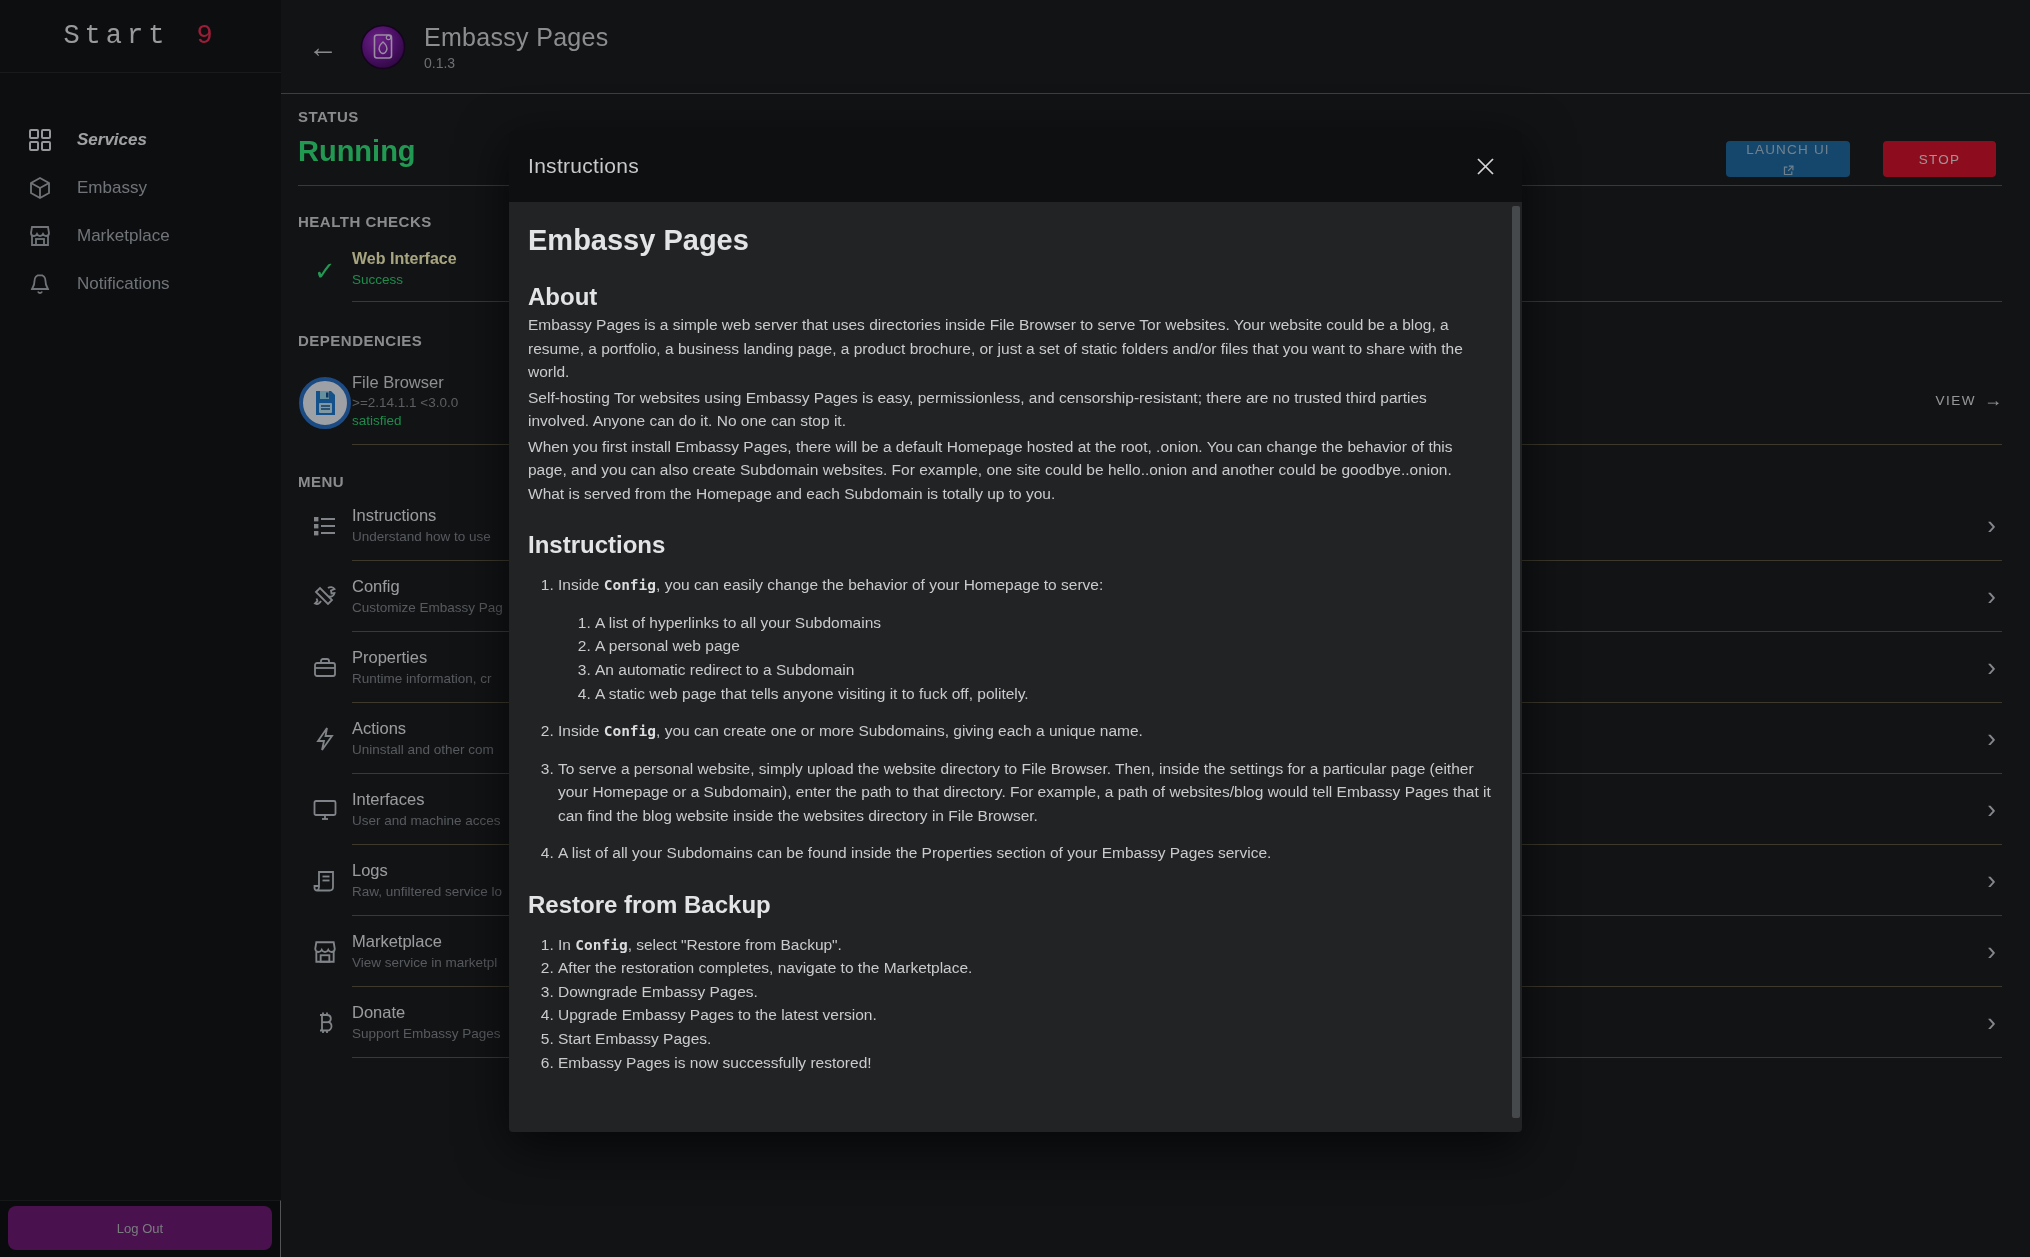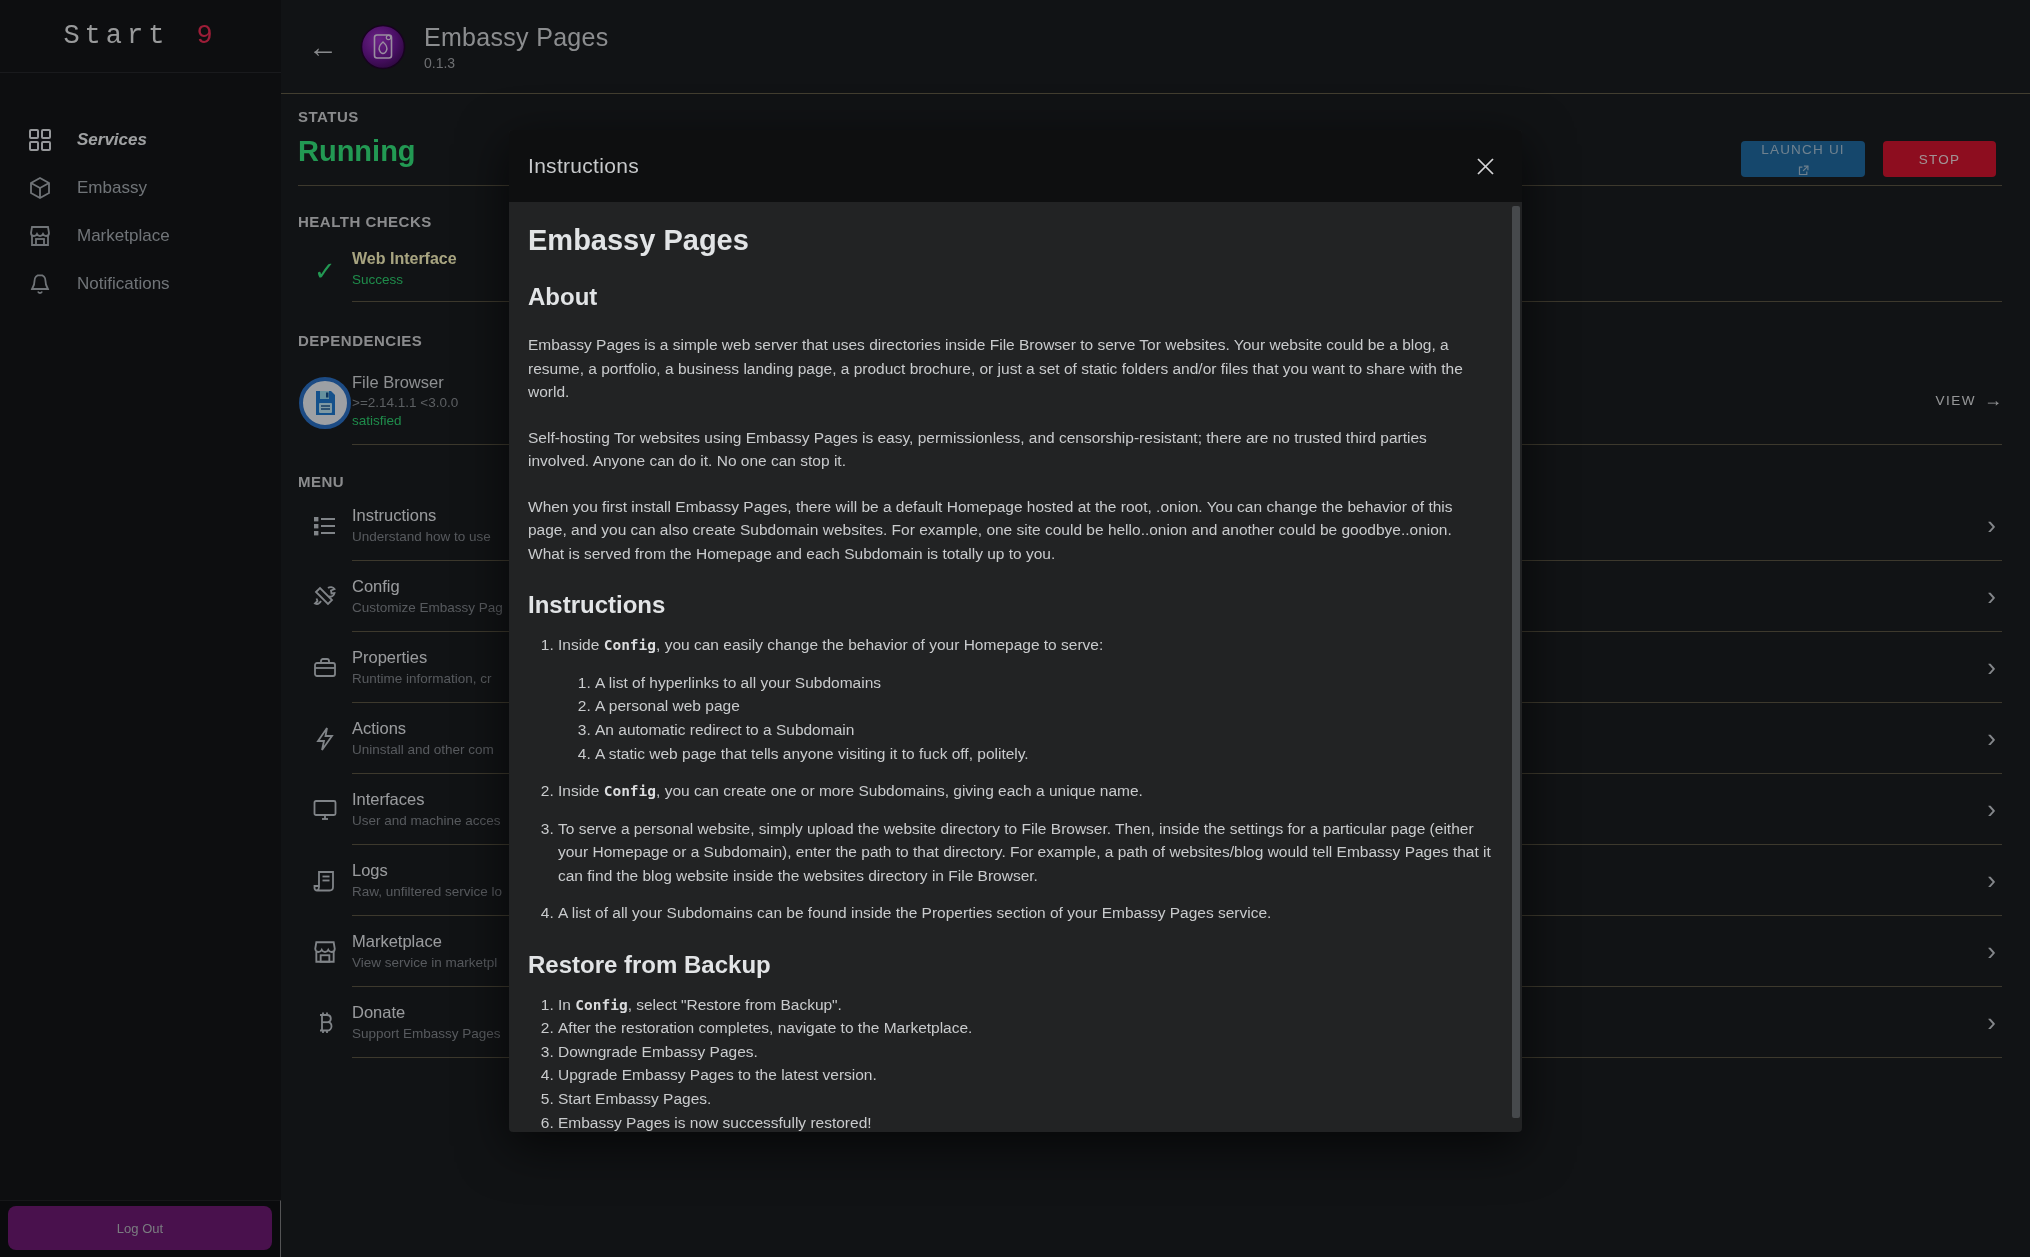--- a/index.html
+++ b/index.html
@@ -55,33 +55,33 @@
   .menu-row .lead{width:54px;flex:0 0 54px;display:flex;align-items:center;justify-content:center;}
   .menu-row .lead svg{stroke:#c3c9cf;}
   .m-title{font-size:16.5px;color:#e8ebef;}
   .m-sub{font-size:13.5px;color:#84898f;margin-top:4px;white-space:nowrap;overflow:hidden;}
   .chev{margin-left:auto;align-self:center;color:#c9ced3;font-size:26px;padding-right:6px;}
 
   .actions{position:absolute;top:141px;right:34px;display:flex;gap:18px;z-index:2;}
   .btn{height:36px;border:none;border-radius:4px;font-family:inherit;font-size:13.5px;font-weight:500;
        letter-spacing:1.2px;cursor:pointer;display:flex;align-items:center;justify-content:center;flex-direction:column;}
   .btn-launch{width:124px;background:#216da5;color:#a9c4d8;gap:8px;}
-  .btn-stop{width:113px;background:#d61530;color:#f4dde0;}
+  .btn-stop{width:113px;background:#d61530;color:#f4dde0;margin-left:15px;}
 
   
   .backdrop{position:absolute;inset:0;background:rgba(0,0,0,.34);z-index:5;}
   .modal{position:absolute;left:509px;top:130px;width:1013px;height:1002px;z-index:10;border-radius:4px;
          overflow:hidden;background:#222324;box-shadow:0 14px 50px rgba(0,0,0,.65);}
   .modal-hdr{height:72px;background:#0e0f10;display:flex;align-items:center;padding:0 22px 0 19px;}
   .modal-title{font-size:21px;color:#c7c9cb;letter-spacing:.3px;}
   .modal-close{margin-left:auto;width:30px;height:30px;display:flex;align-items:center;justify-content:center;cursor:pointer;}
   .modal-body{position:absolute;top:72px;bottom:0;left:0;right:0;overflow:hidden;padding:8px 30px 20px 19px;box-sizing:border-box;}
   .modal-body h1{margin:14px 0 0;font-size:29px;color:#e2e4e6;}
   .modal-body h2{margin:26px 0 0;font-size:24px;color:#e2e4e6;}
-  .modal-body p{margin:22px 0 0;font-size:15.5px;line-height:1.52;color:#c9cbcd;}
+  .modal-body p{margin:2px 0 0;font-size:15.5px;line-height:1.52;color:#c9cbcd;}
   .modal-body ol{margin:14px 0 0;padding-left:30px;font-size:15.5px;line-height:1.52;color:#c9cbcd;}
   .modal-body li{margin-top:14px;}
   .modal-body li ol{margin-top:14px;padding-left:37px;}
   .modal-body li ol li{margin-top:0;}
   .modal-body ol.tight li{margin-top:0;}
   .code{font-family:"DejaVu Sans Mono","Liberation Mono",monospace;font-weight:bold;font-size:14.5px;color:#dadbdd;}
   .scroll-thumb{position:absolute;right:2px;top:76px;width:8px;height:912px;background:#46494c;border-radius:2px;z-index:11;}
 
   svg{display:block;}
 </style>

